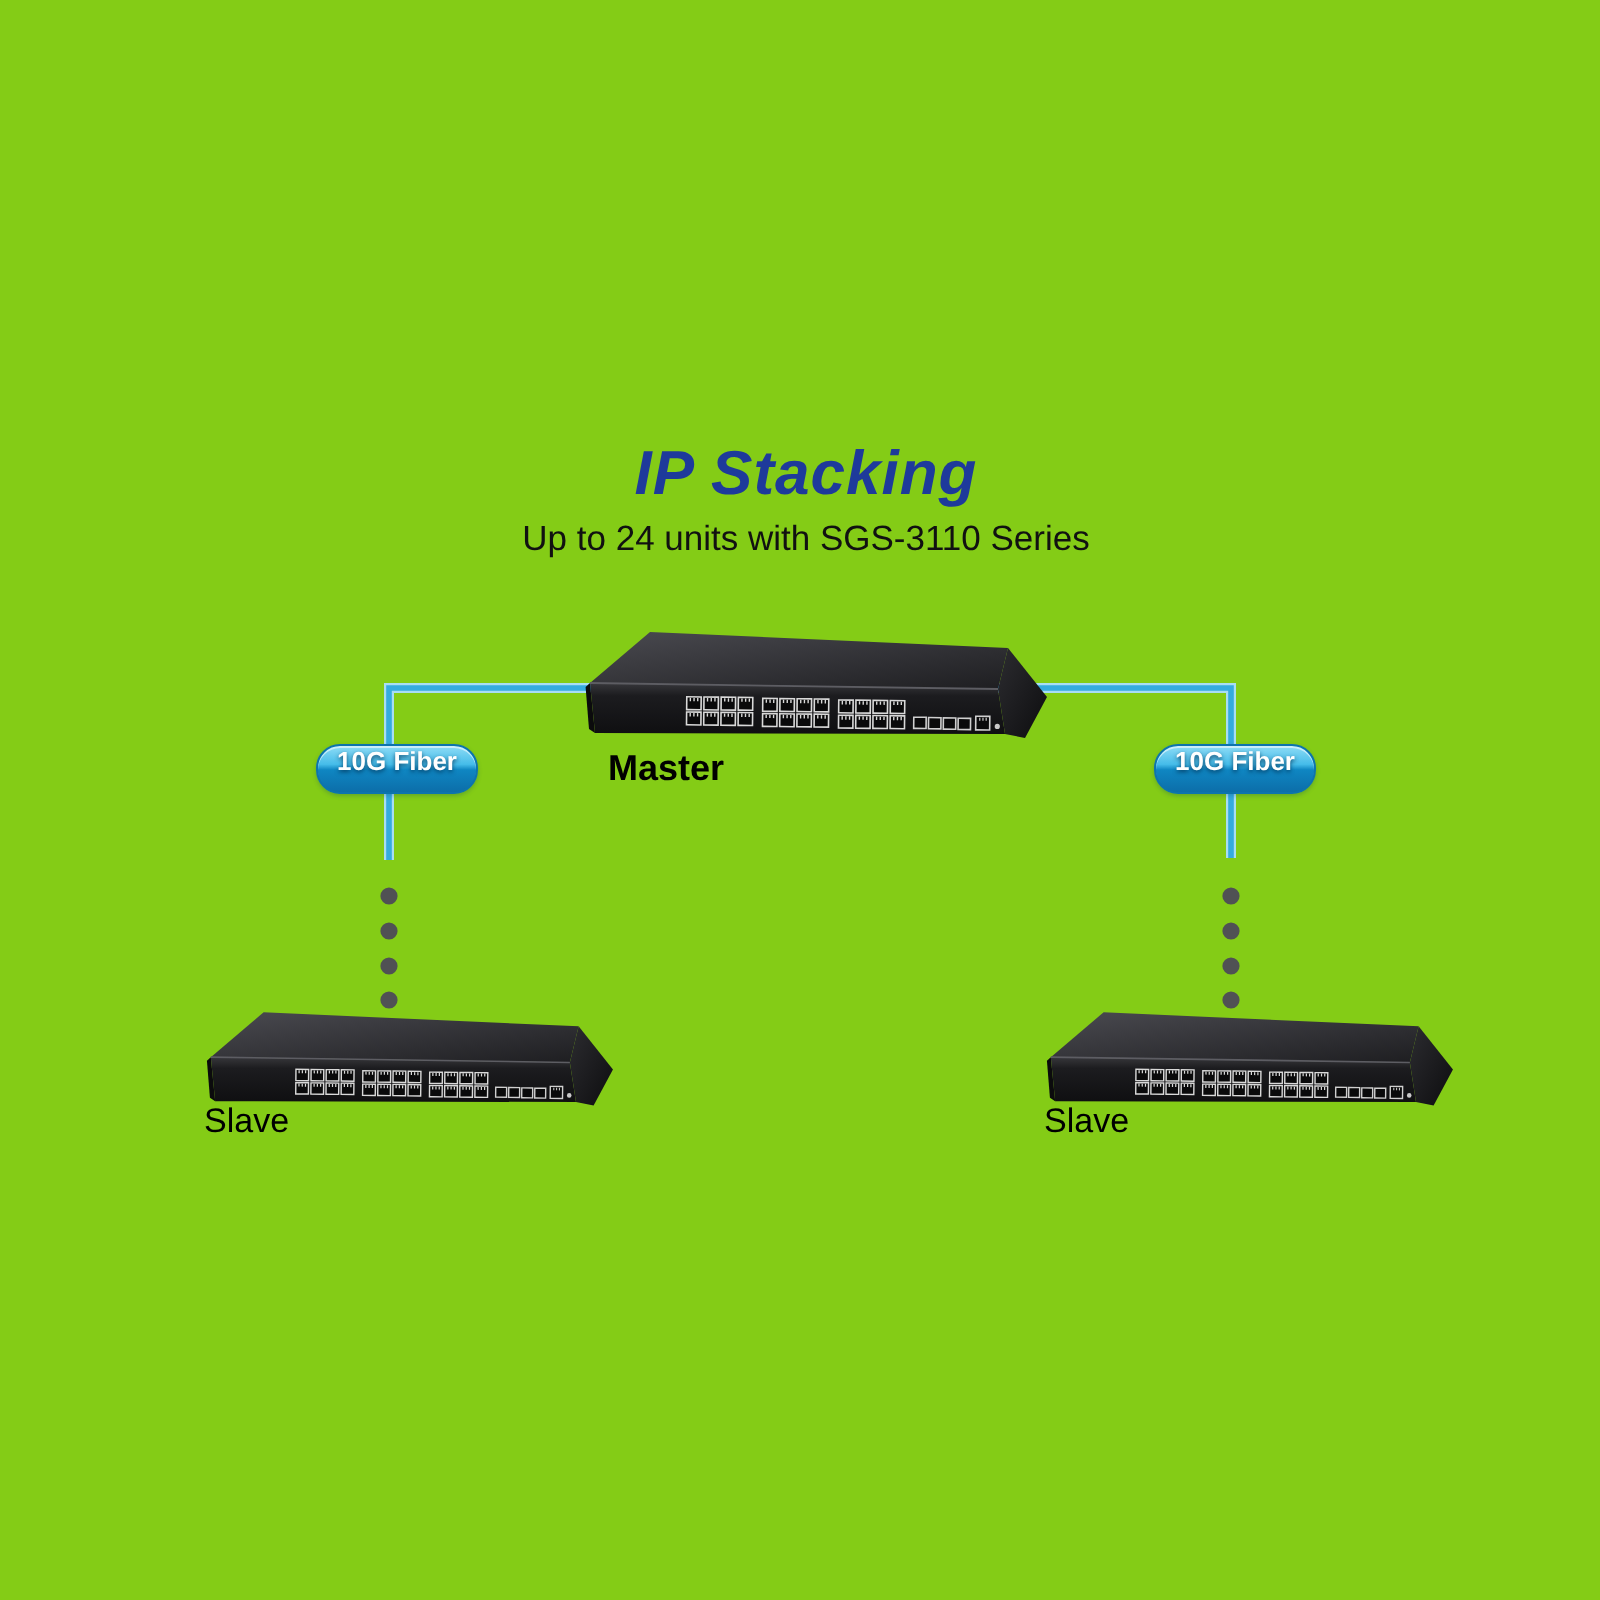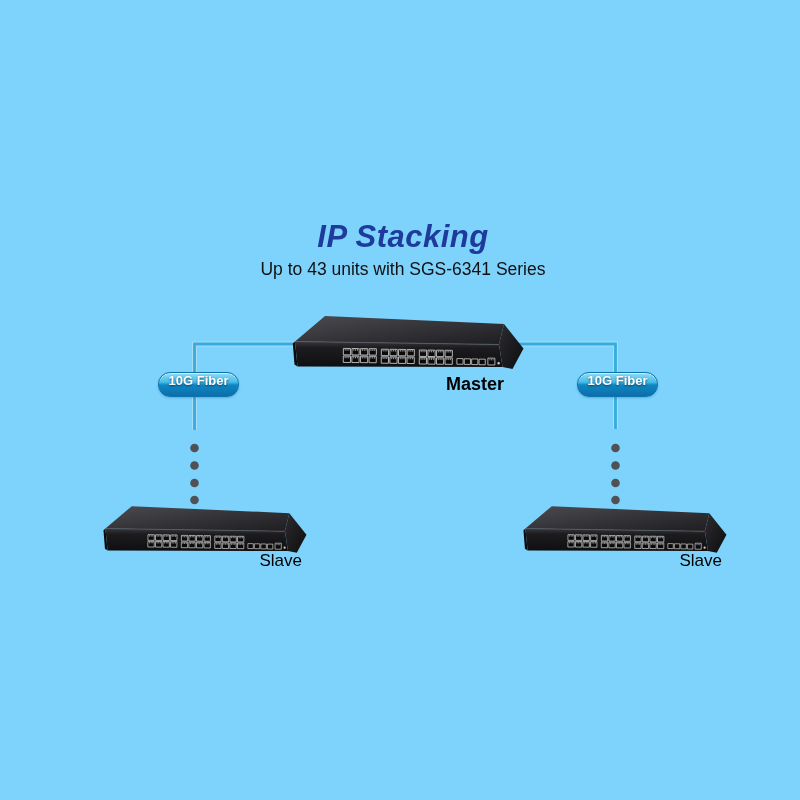--- a/index.html
+++ b/index.html
@@ -1,29 +1,29 @@
 <!DOCTYPE html>
 <html><head>
 <meta charset="utf-8">
 <style>
   html,body{margin:0;padding:0;background:#ffffff;}
   .canvas{
-    position:relative;width:800px;height:800px;background:#7dd3fc;overflow:hidden;
+    position:relative;width:800px;height:800px;background:#84cc16;overflow:hidden;
     font-family:"Liberation Sans", sans-serif;
   }
   .art{position:absolute;left:0;top:0;width:800px;height:800px;}
   .title{
     position:absolute;left:103px;top:219px;width:600px;text-align:center;
     font-size:31px;font-weight:bold;font-style:italic;color:#1e3a9b;letter-spacing:0.5px;
   }
   .subtitle{
     position:absolute;left:103px;top:259px;width:600px;text-align:center;
     font-size:17.5px;color:#111111;
   }
-  .device-label{position:absolute;text-align:right;color:#000;}
+  .device-label{position:absolute;text-align:left;color:#000;}
   .master-label{left:304px;top:374px;width:200px;font-size:18px;font-weight:bold;}
   .slave-label-left{left:102px;top:551px;width:200px;font-size:17px;}
   .slave-label-right{left:522px;top:551px;width:200px;font-size:17px;}
   .fiber-badge{
     position:absolute;width:79px;height:23px;border-radius:12px;
     border:1px solid #0d74ad;
     background:linear-gradient(180deg,#8edcf6 0%,#45bce9 40%,#0f86c2 52%,#0c6ea9 100%);
     box-shadow:inset 0 1px 0 rgba(255,255,255,.55), 0 1px 2px rgba(0,60,100,.25);
     display:flex;align-items:flex-start;justify-content:center;
     color:#ffffff;font-size:13px;font-weight:bold;
@@ -114,21 +114,21 @@
     <g transform="translate(101,503.5) scale(0.88)">
       <use href="#switchshape"></use>
     </g>
 
     <g transform="translate(521,503.5) scale(0.88)">
       <use href="#switchshape"></use>
     </g>
   </svg>
 
   <div class="title">IP Stacking</div>
-  <div class="subtitle">Up to 43 units with SGS-6341 Series</div>
+  <div class="subtitle">Up to 24 units with SGS-3110 Series</div>
 
   <div class="fiber-badge fiber-badge-left">
     <span>10G Fiber</span>
   </div>
   <div class="fiber-badge fiber-badge-right">
     <span>10G Fiber</span>
   </div>
 
   <div class="device-label master-label">Master</div>
   <div class="device-label slave-label-left">Slave</div>

